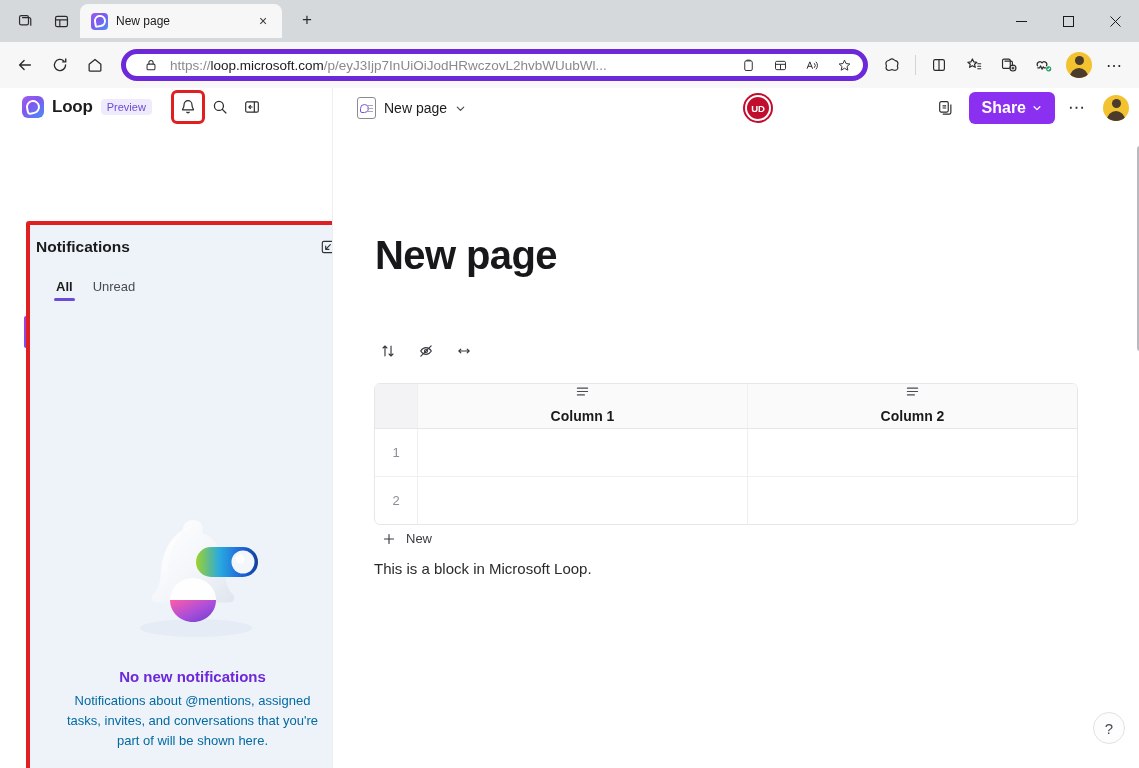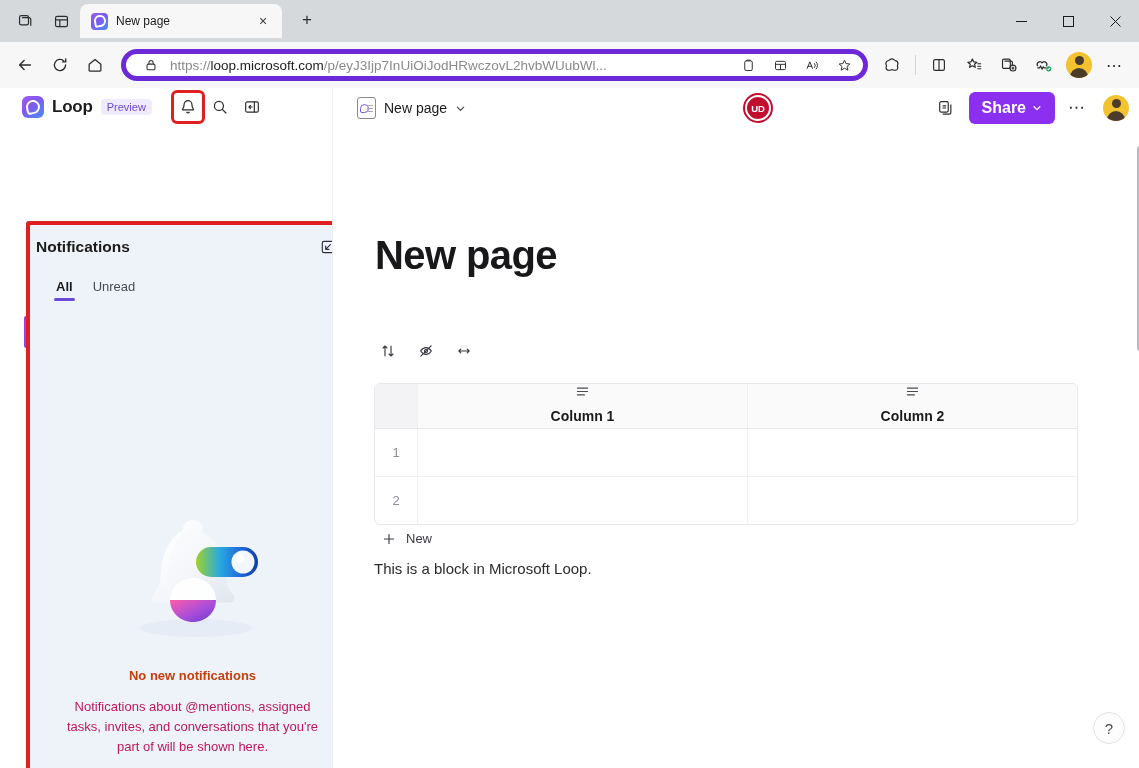--- a/index.html
+++ b/index.html
@@ -171,23 +171,23 @@
   .ntab.active { color: #1b1b1b; font-weight: bold; }
   .ntab.active::after {
     content: ""; position: absolute; left: 6px; right: 6px; bottom: 2px;
     height: 3px; border-radius: 2px; background: #6b4bd6;
   }
   .notif-empty {
     position: absolute; left: 0; right: 0; top: 275px;
     display: flex; flex-direction: column; align-items: center; padding: 0 16px;
   }
   .bell-art { width: 170px; height: 150px; position: relative; margin-bottom: 18px; }
-  .empty-title { font-size: 13px; font-weight: bold; color: #c2410c; margin-bottom: 14px; }
+  .empty-title { font-size: 15px; font-weight: bold; color: #6d28d9; margin-bottom: 6px; }
   .empty-desc {
-    font-size: 13px; color: #be185d; text-align: center; line-height: 1.55; max-width: 272px;
+    font-size: 13px; color: #0369a1; text-align: center; line-height: 1.55; max-width: 272px;
   }
 
   
   .doc-area {
     position: absolute; left: 324px; top: 0; right: 0; bottom: 0;
     background: #ffffff; border-left: 1px solid #eceef0;
   }
   .doc-header {
     height: 40px; display: flex; align-items: center; padding: 0 14px 0 18px; gap: 10px;
   }

